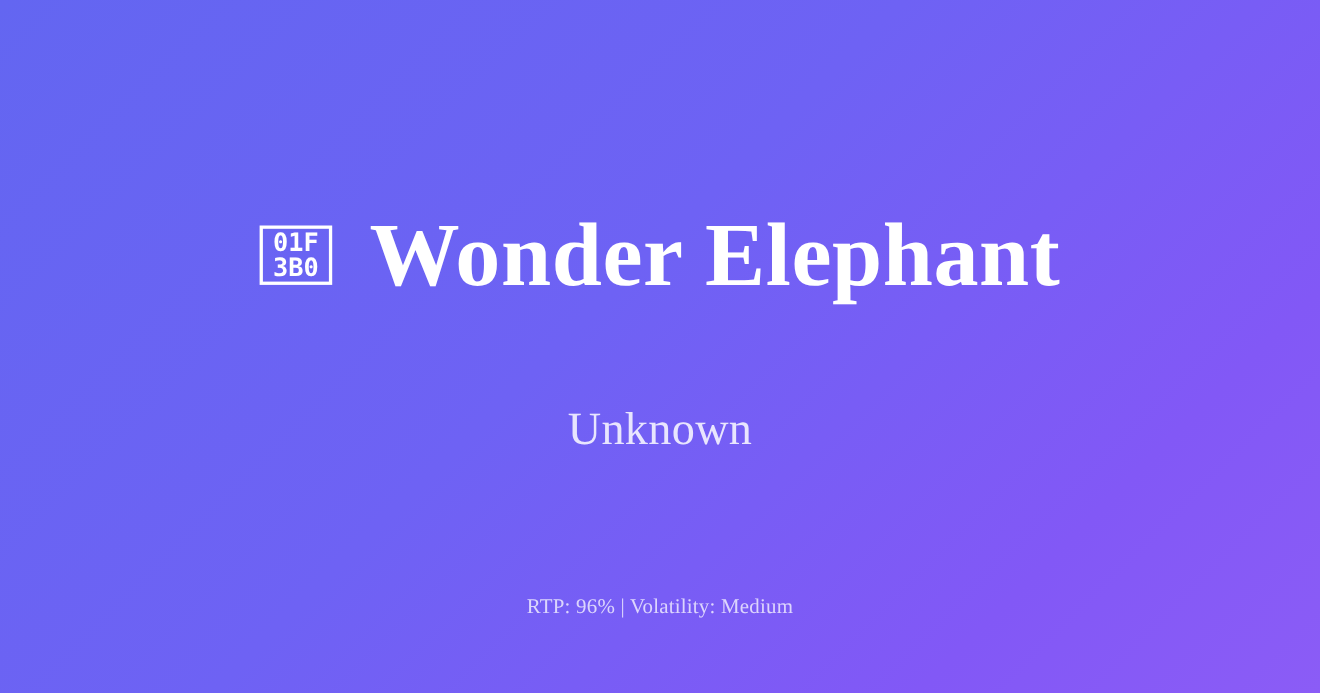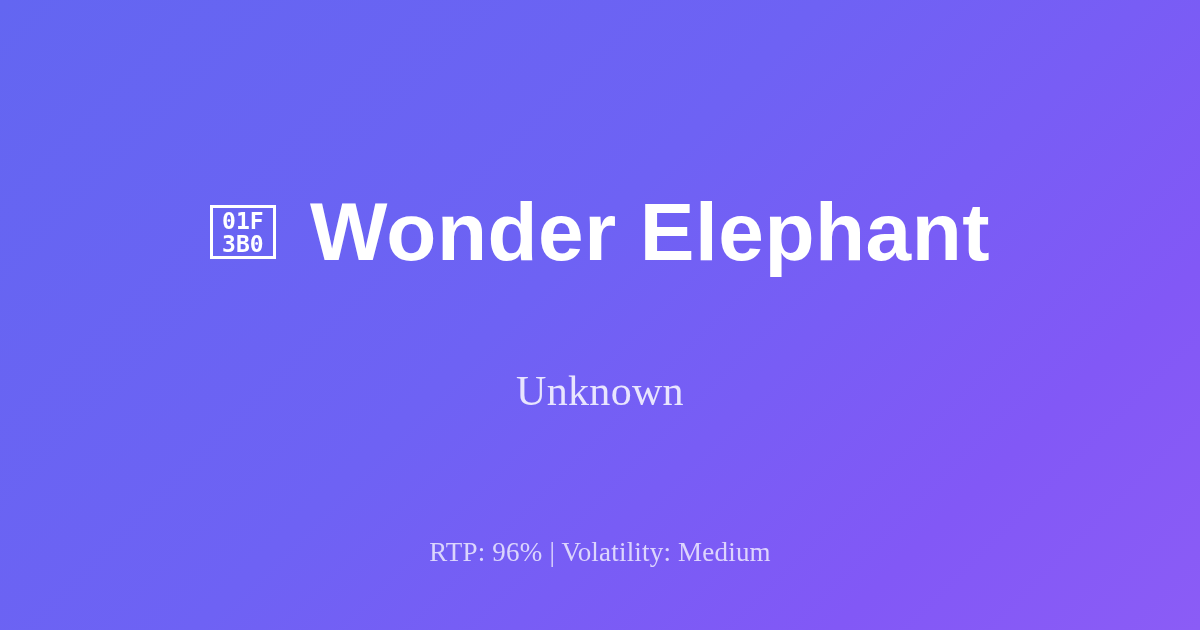--- a/index.html
+++ b/index.html
@@ -64,21 +64,21 @@
     font-family: "DejaVu Sans Mono", "Liberation Mono", monospace;
     font-size: 23px;
     line-height: 23px;
     font-weight: 700;
     color: #ffffff;
     letter-spacing: 0px;
     white-space: pre;
   }
 
   .card-title {
-    font-family: Liberation Sans, sans-serif;
+    font-family: Liberation Serif, serif;
     font-size: 82px;
     line-height: 86px;
     font-weight: 700;
     color: #ffffff;
     white-space: nowrap;
     letter-spacing: 0.5px;
     margin: 0;
   }
 
   
@@ -97,21 +97,21 @@
   .card-footer {
     position: absolute;
     left: 0;
     right: 0;
     bottom: 62px;
     text-align: center;
   }
 
   .footer-text {
     font-family: "Liberation Serif", "DejaVu Serif", serif;
-    font-size: 27px;
+    font-size: 19px;
     line-height: 32px;
     font-weight: 400;
     color: rgba(255, 255, 255, 0.74);
     white-space: nowrap;
     letter-spacing: 0.2px;
   }
 </style>
 </head>
 <body>
 

